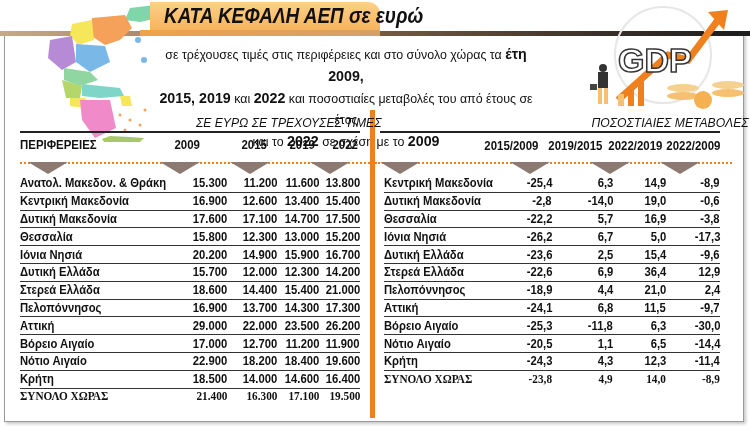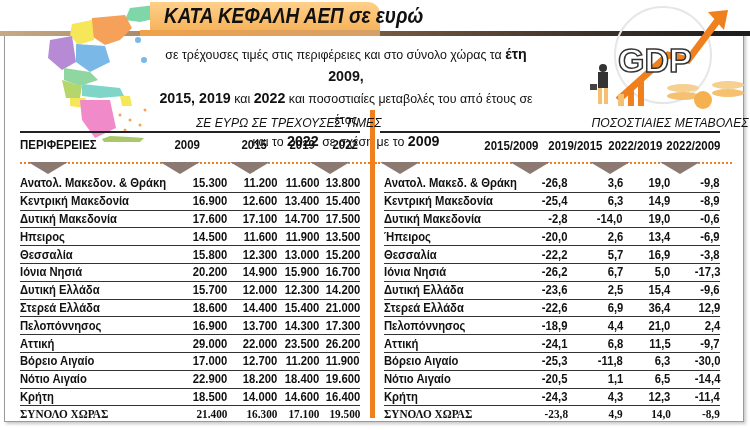--- a/index.html
+++ b/index.html
@@ -128,27 +128,20 @@
         <td class="num"><span class="cell">15.400</span></td>
       </tr>
     <tr>
         <td class="name"><span class="cell">Δυτική Μακεδονία</span></td>
         <td class="num"><span class="cell">17.600</span></td>
         <td class="num"><span class="cell">17.100</span></td>
         <td class="num"><span class="cell">14.700</span></td>
         <td class="num"><span class="cell">17.500</span></td>
       </tr>
     <tr>
-        <td class="name"><span class="cell">Ηπειρος</span></td>
-        <td class="num"><span class="cell">14.500</span></td>
-        <td class="num"><span class="cell">11.600</span></td>
-        <td class="num"><span class="cell">11.900</span></td>
-        <td class="num"><span class="cell">13.500</span></td>
-      </tr>
-    <tr>
         <td class="name"><span class="cell">Θεσσαλία</span></td>
         <td class="num"><span class="cell">15.800</span></td>
         <td class="num"><span class="cell">12.300</span></td>
         <td class="num"><span class="cell">13.000</span></td>
         <td class="num"><span class="cell">15.200</span></td>
       </tr>
     <tr>
         <td class="name"><span class="cell">Ιόνια Νησιά</span></td>
         <td class="num"><span class="cell">20.200</span></td>
         <td class="num"><span class="cell">14.900</span></td>
@@ -229,46 +222,32 @@
 <table style="left:384px;top:175px;width:336px;">
   <colgroup>
       <col style="width:130px">
       <col style="width:38px">
       <col style="width:61px">
       <col style="width:53px">
       <col style="width:54px">
     </colgroup>
   <tbody>
     <tr>
-        <td class="name"><span class="cell">Ανατολ. Μακεδ. &amp; Θράκη</span></td>
-        <td class="num"><span class="cell">-26,8</span></td>
-        <td class="num"><span class="cell">3,6</span></td>
-        <td class="num"><span class="cell">19,0</span></td>
-        <td class="num"><span class="cell">-9,8</span></td>
-      </tr>
-    <tr>
         <td class="name"><span class="cell">Κεντρική Μακεδονία</span></td>
         <td class="num"><span class="cell">-25,4</span></td>
         <td class="num"><span class="cell">6,3</span></td>
         <td class="num"><span class="cell">14,9</span></td>
         <td class="num"><span class="cell">-8,9</span></td>
       </tr>
     <tr>
         <td class="name"><span class="cell">Δυτική Μακεδονία</span></td>
         <td class="num"><span class="cell">-2,8</span></td>
         <td class="num"><span class="cell">-14,0</span></td>
         <td class="num"><span class="cell">19,0</span></td>
         <td class="num"><span class="cell">-0,6</span></td>
-      </tr>
-    <tr>
-        <td class="name"><span class="cell">Ήπειρος</span></td>
-        <td class="num"><span class="cell">-20,0</span></td>
-        <td class="num"><span class="cell">2,6</span></td>
-        <td class="num"><span class="cell">13,4</span></td>
-        <td class="num"><span class="cell">-6,9</span></td>
       </tr>
     <tr>
         <td class="name"><span class="cell">Θεσσαλία</span></td>
         <td class="num"><span class="cell">-22,2</span></td>
         <td class="num"><span class="cell">5,7</span></td>
         <td class="num"><span class="cell">16,9</span></td>
         <td class="num"><span class="cell">-3,8</span></td>
       </tr>
     <tr>
         <td class="name"><span class="cell">Ιόνια Νησιά</span></td>

